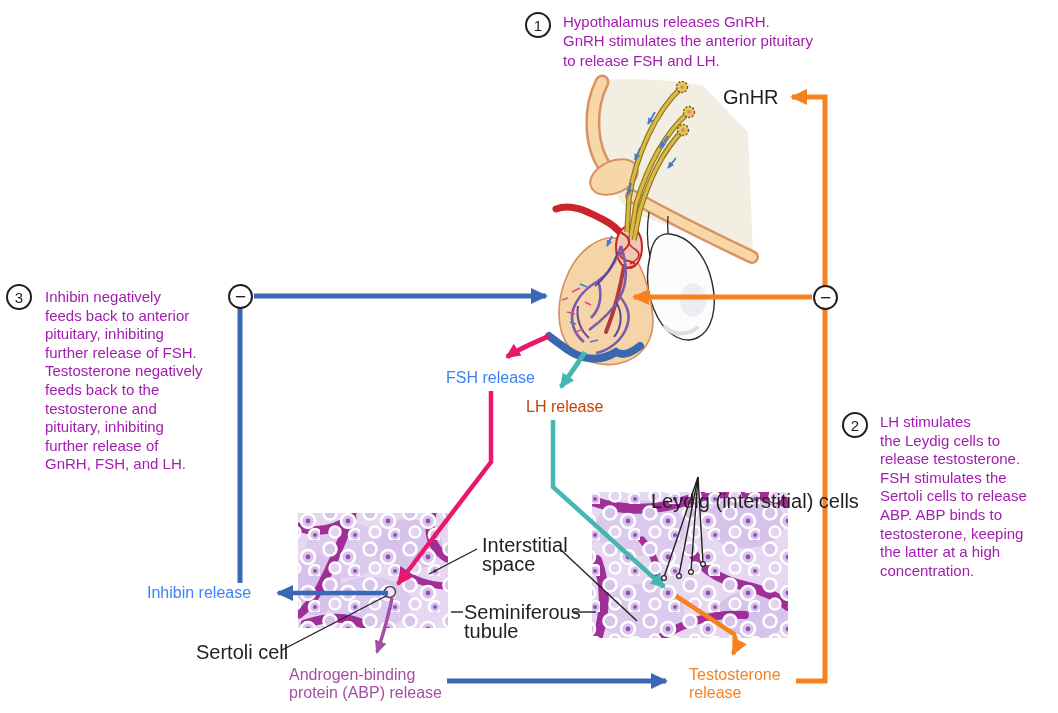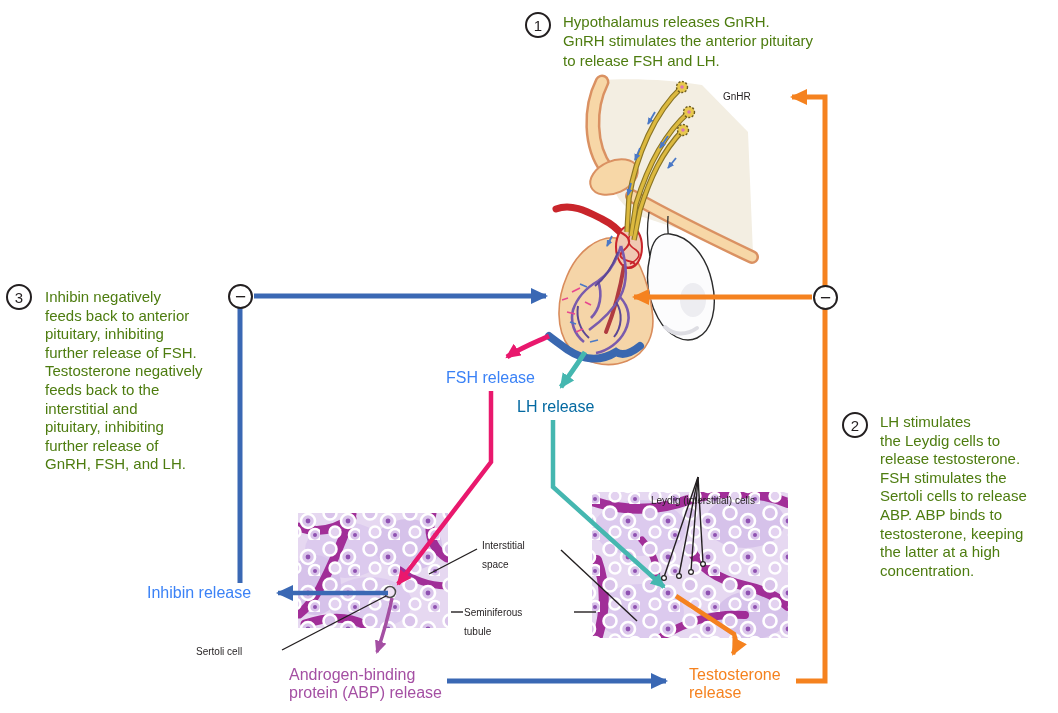--- a/index.html
+++ b/index.html
@@ -1,39 +1,39 @@
 <!DOCTYPE html>
 <html><head>
 <meta charset="utf-8">
 <style>
   html,body{margin:0;padding:0;background:#ffffff;}
   .canvas{
     position:relative;width:1058px;height:713px;background:#ffffff;
     font-family:"Liberation Sans", sans-serif;color:#231f20;overflow:hidden;
   }
   .art{position:absolute;left:0;top:0;width:1058px;height:713px;}
-  .txt{position:absolute;font-size:15px;line-height:18.6px;color:#4d7c0f;}
+  .txt{position:absolute;font-size:15px;line-height:18.6px;color:#a21caf;}
   .txt div{white-space:nowrap;}
   .stepcircle{
     position:absolute;width:26px;height:26px;box-sizing:border-box;
     border:2px solid #231f20;border-radius:50%;background:#fff;
     display:flex;align-items:center;justify-content:center;
     font-size:15px;color:#231f20;z-index:3;
   }
   .minuscircle{
     position:absolute;width:25px;height:25px;box-sizing:border-box;
     border:2px solid #231f20;border-radius:50%;background:#fff;
     display:flex;align-items:center;justify-content:center;
     font-size:19px;line-height:19px;color:#231f20;z-index:3;
   }
   .lbl{position:absolute;font-size:16px;line-height:18px;white-space:nowrap;z-index:2;}
   .lbl div{white-space:nowrap;}
-  .black15{font-size:10px;color:#231f20;}
+  .black15{font-size:20px;color:#231f20;}
   .fsh{color:#3b82f6;}
-  .lh{color:#0369a1;}
+  .lh{color:#c2410c;margin-left:9px;}
   .inhibin{color:#3b82f6;}
   .testo{color:#f5821f;}
   .abp{color:#a44fa3;}
 </style>
 </head>
 <body>
 
 <div class="canvas">
 
   <svg class="art" viewBox="0 0 1058 713">
@@ -252,21 +252,21 @@
   </div>
 
   <div class="stepcircle" style="left:6px;top:284px;">3</div>
   <div class="txt" style="left:45px;top:288px;">
     <div>Inhibin negatively</div>
     <div>feeds back to anterior</div>
     <div>pituitary, inhibiting</div>
     <div>further release of FSH.</div>
     <div>Testosterone negatively</div>
     <div>feeds back to the</div>
-    <div>interstitial and</div>
+    <div>testosterone and</div>
     <div>pituitary, inhibiting</div>
     <div>further release of</div>
     <div>GnRH, FSH, and LH.</div>
   </div>
 
   <div class="minuscircle" style="left:228px;top:284px;">−</div>
   <div class="minuscircle" style="left:813px;top:285px;">−</div>
 
   <div class="lbl black15" style="left:723px;top:88px;">GnHR</div>
 

